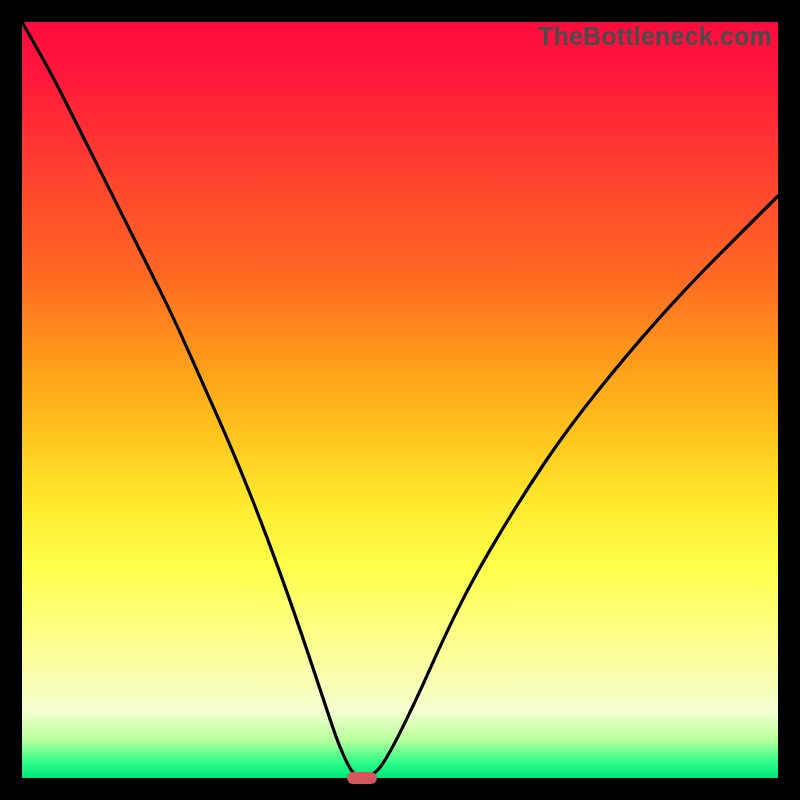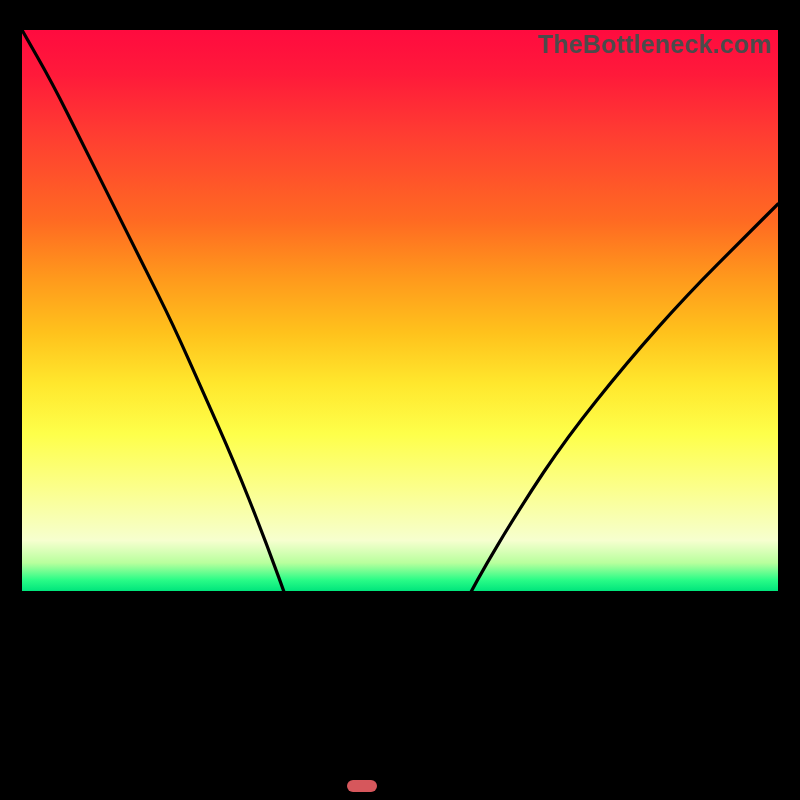--- a/index.html
+++ b/index.html
@@ -13,23 +13,23 @@
   }
   .frame {
     position: relative;
     width: 800px;
     height: 800px;
     background: #000;
   }
   .plot {
     position: absolute;
     left: 22px;
-    top: 30px;
+    top: 22px;
     width: 756px;
-    height: 561px;
+    height: 756px;
     
     background: linear-gradient(to bottom,
       #ff0b3f 0%,
       #ff1a3a 8%,
       #ff3b32 18%,
       #ff6a22 34%,
       #ff981c 44%,
       #ffc21c 54%,
       #ffe72d 63%,
       #feff4a 72%,

